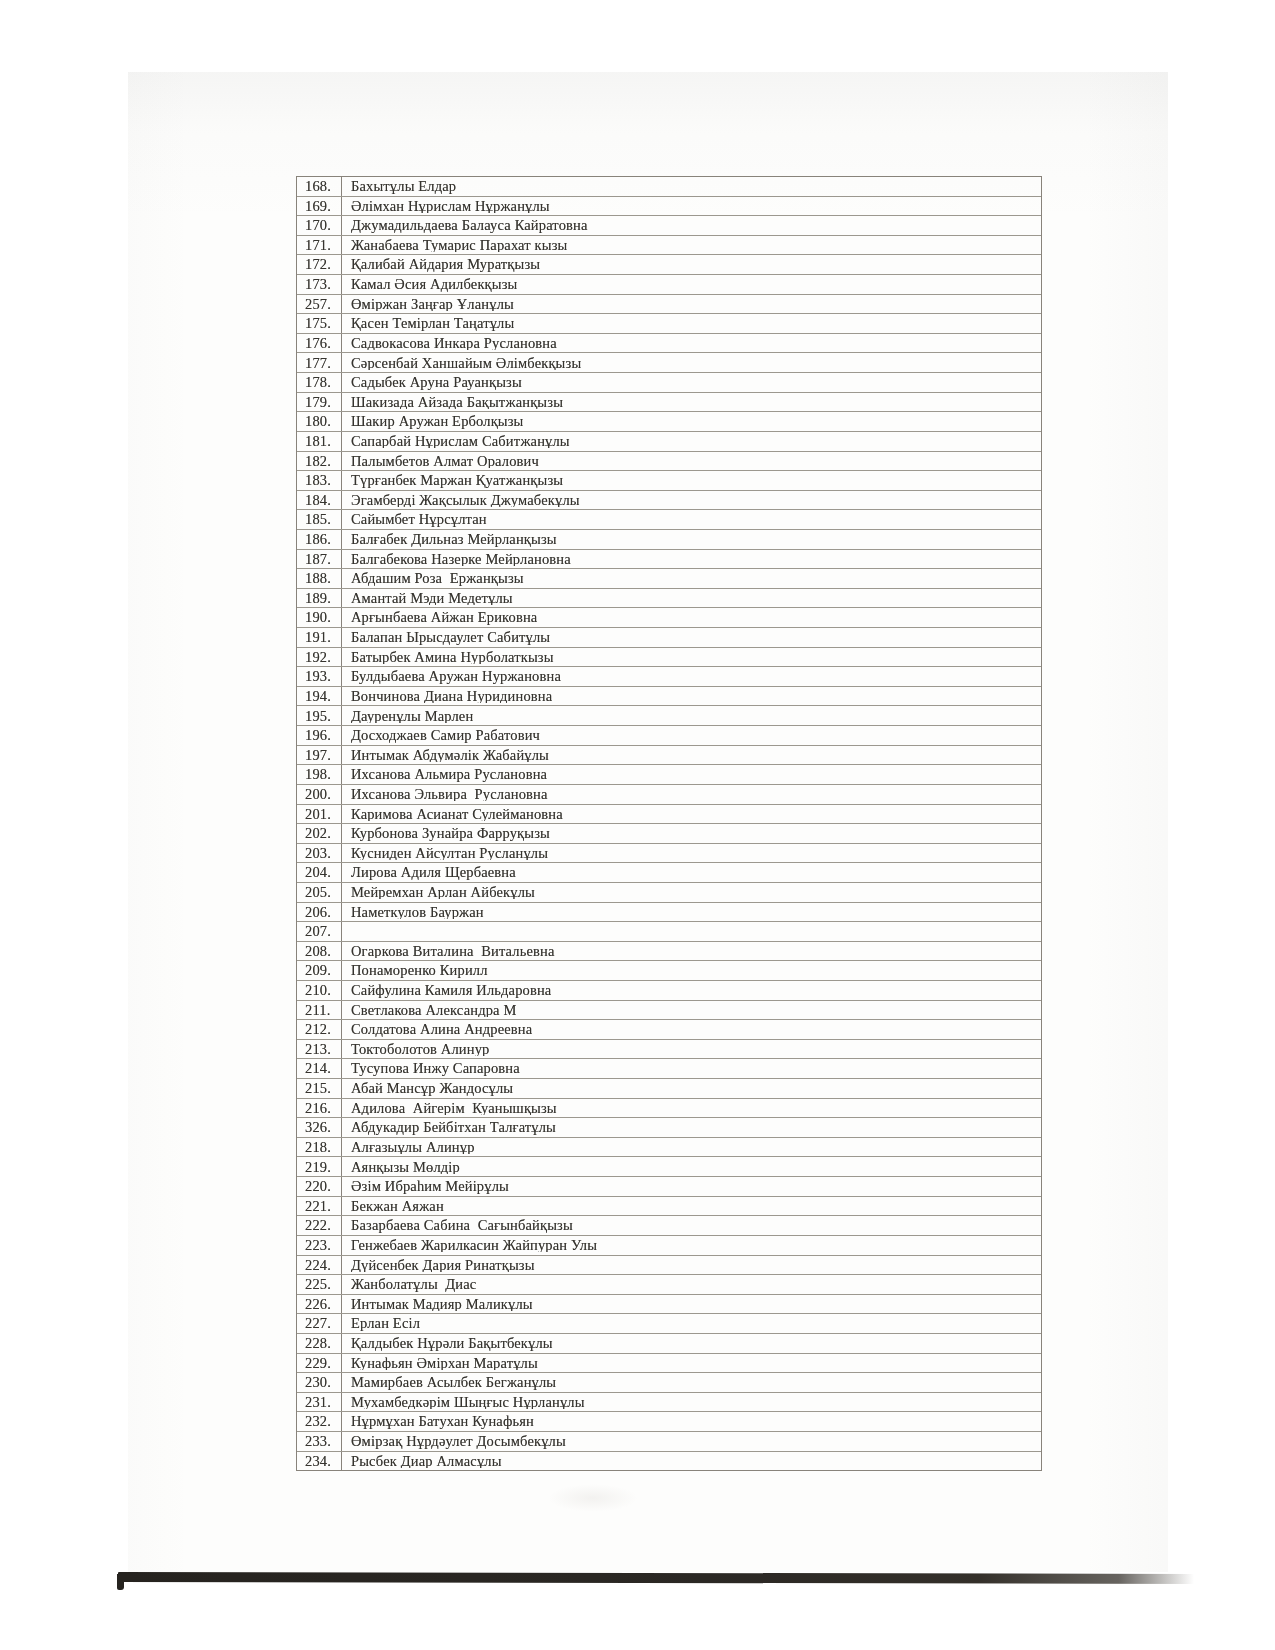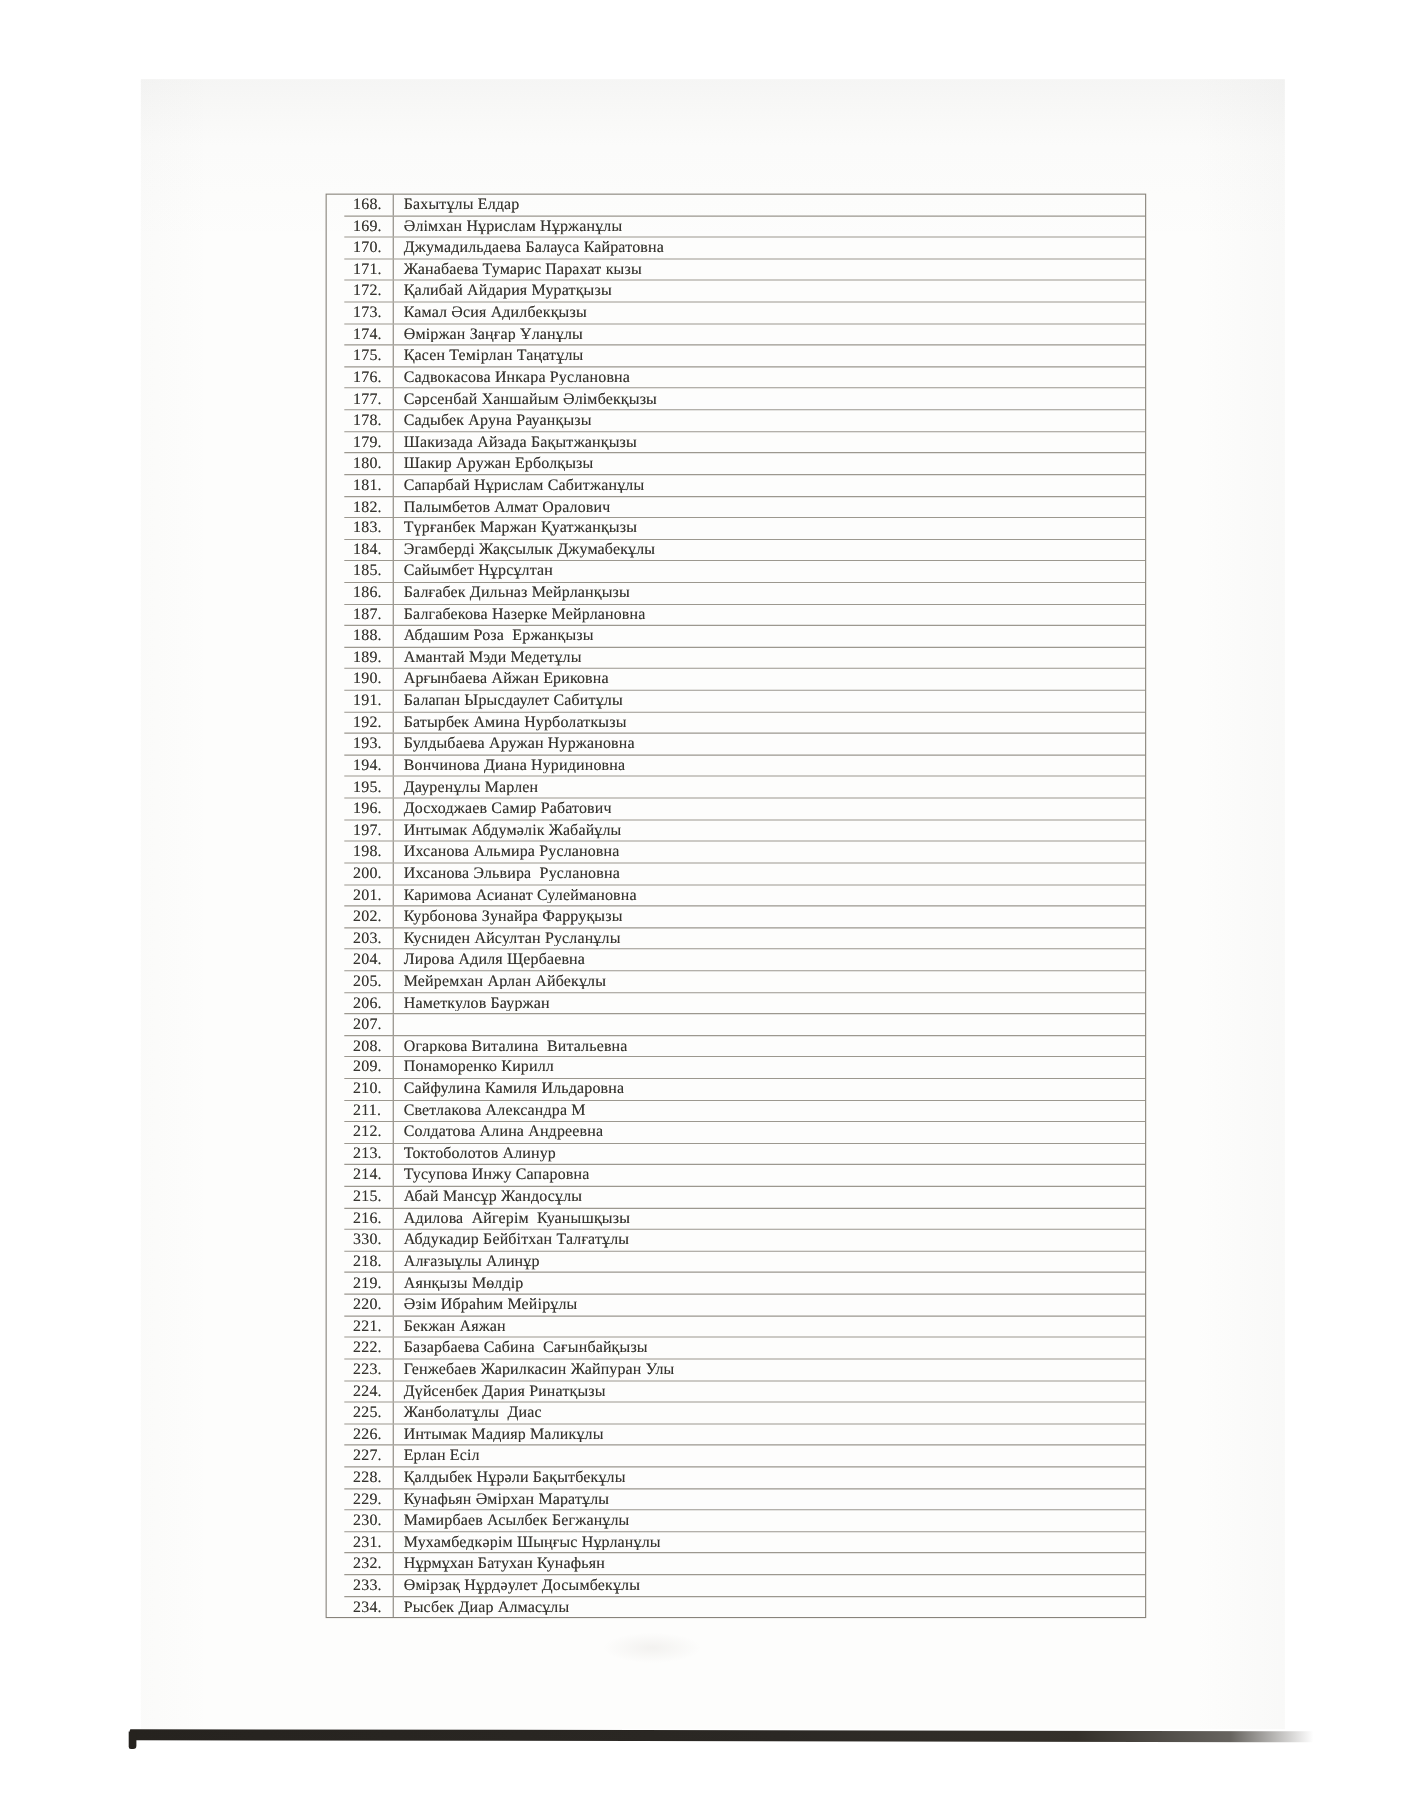--- a/index.html
+++ b/index.html
@@ -31,21 +31,20 @@
     position: absolute;
     left: 296px;
     top: 176px;
     width: 746px;
     height: 1295px;
     display: flex;
     flex-direction: column;
     border: 1px solid rgba(106,100,90,0.80);
     box-sizing: border-box;
     background: transparent;
-    padding-left: 16px;
   }
   .row {
     flex: 1 1 0;
     display: flex;
     align-items: center;
     border-bottom: 1px solid rgba(118,112,101,0.72);
     box-sizing: border-box;
     min-height: 0;
   }
   .row:last-child { border-bottom: none; }
@@ -130,21 +129,21 @@
     </div>
     <div class="row">
       <div class="cell num">172.</div>
       <div class="cell name">Қалибай Айдария Муратқызы</div>
     </div>
     <div class="row">
       <div class="cell num">173.</div>
       <div class="cell name">Камал Әсия Адилбекқызы</div>
     </div>
     <div class="row">
-      <div class="cell num">174.</div>
+      <div class="cell num">257.</div>
       <div class="cell name">Өміржан Заңғар Ұланұлы</div>
     </div>
     <div class="row">
       <div class="cell num">175.</div>
       <div class="cell name">Қасен Темірлан Таңатұлы</div>
     </div>
     <div class="row">
       <div class="cell num">176.</div>
       <div class="cell name">Садвокасова Инкара Руслановна</div>
     </div>
@@ -297,21 +296,21 @@
     </div>
     <div class="row">
       <div class="cell num">215.</div>
       <div class="cell name">Абай Мансұр Жандосұлы</div>
     </div>
     <div class="row">
       <div class="cell num">216.</div>
       <div class="cell name">Адилова  Айгерім  Куанышқызы</div>
     </div>
     <div class="row">
-      <div class="cell num">330.</div>
+      <div class="cell num">326.</div>
       <div class="cell name">Абдукадир Бейбітхан Талғатұлы</div>
     </div>
     <div class="row">
       <div class="cell num">218.</div>
       <div class="cell name">Алғазыұлы Алинұр</div>
     </div>
     <div class="row">
       <div class="cell num">219.</div>
       <div class="cell name">Аянқызы Мөлдір</div>
     </div>

